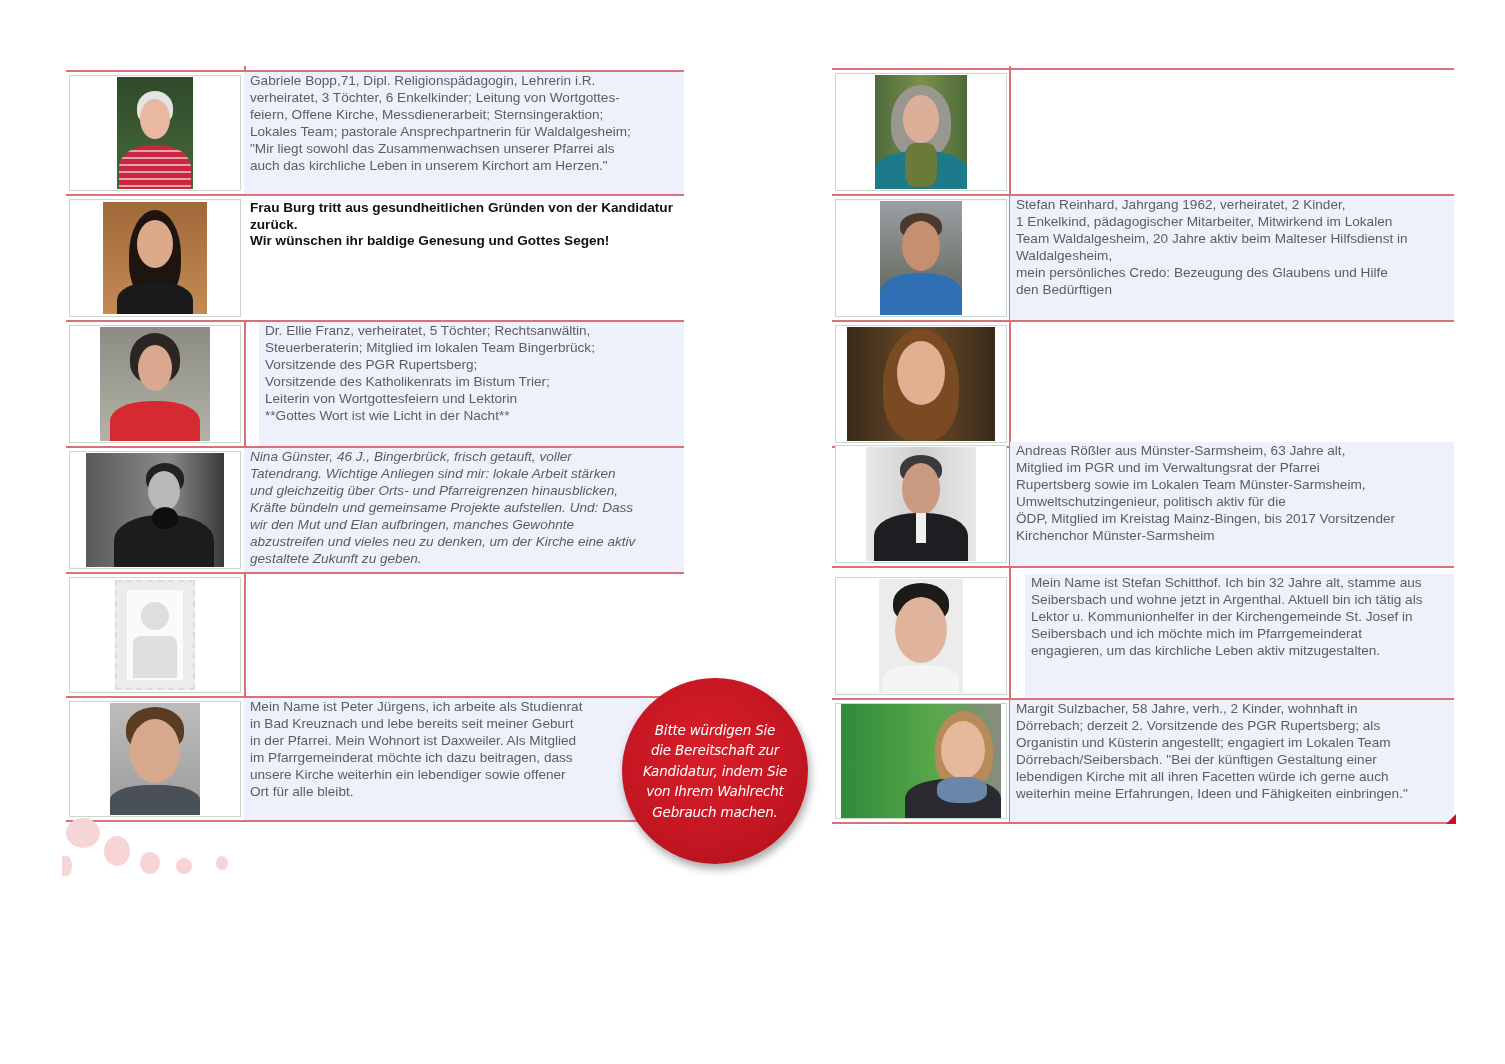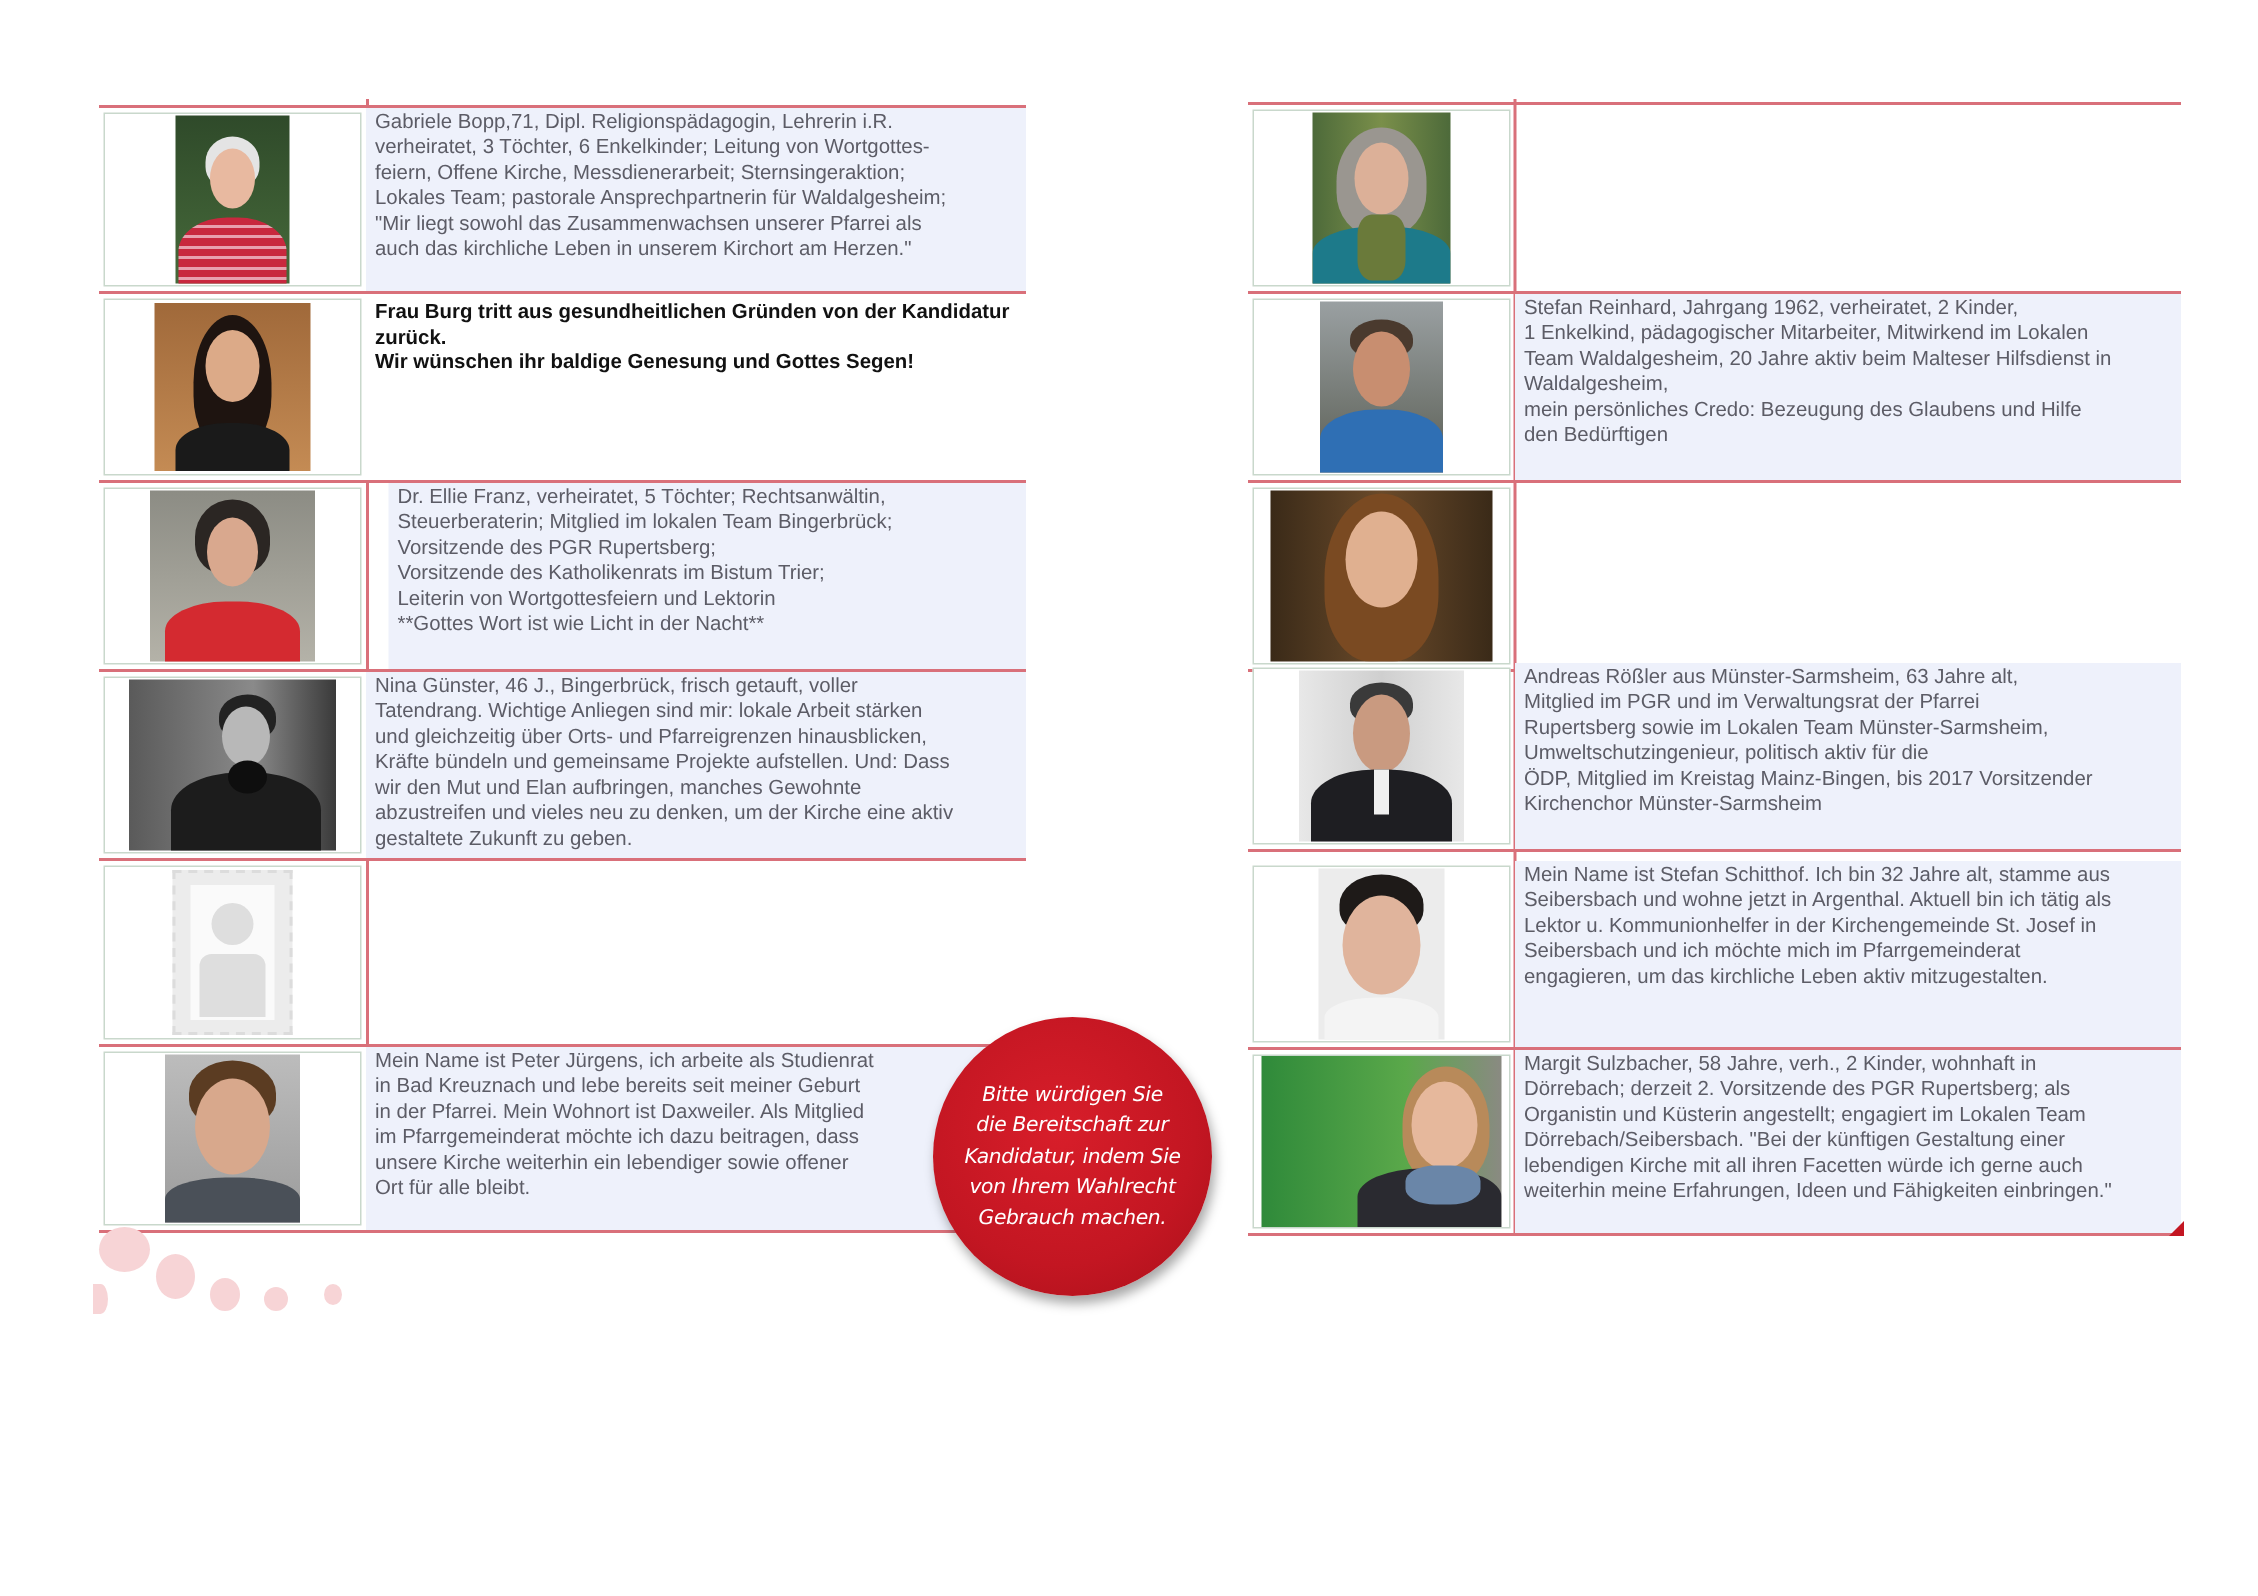--- a/index.html
+++ b/index.html
@@ -92,21 +92,21 @@
       </div>
     </div>
     <div class="text-cell">Dr. Ellie Franz, verheiratet, 5 Töchter; Rechtsanwältin,
 Steuerberaterin; Mitglied im lokalen Team Bingerbrück;
 Vorsitzende des PGR Rupertsberg;
 Vorsitzende des Katholikenrats im Bistum Trier;
 Leiterin von Wortgottesfeiern und Lektorin
 **Gottes Wort ist wie Licht in der Nacht**</div>
   </div>
 
-  <div class="row" style="top:382px; height:124px;">
+  <div class="row" style="top:382px; height:124px;font-style:italic;">
     <div class="photo-cell" style="width:172px;">
       <div class="photo" style="width:138px; height:114px; background:linear-gradient(90deg,#5a5a5a,#8a8a8a 60%,#3a3a3a);">
         <div class="hair" style="left:60px; top:10px; width:38px; height:30px; background:#222;"></div>
         <div class="head" style="left:62px; top:18px; width:32px; height:40px; background:#b8b8b8;"></div>
         <div class="body" style="left:28px; top:62px; width:100px; height:56px; background:#1c1c1c;"></div>
         <div class="head" style="left:66px; top:54px; width:26px; height:22px; background:#0e0e0e;"></div>
       </div>
     </div>
     <div class="text-cell">Nina Günster, 46 J., Bingerbrück, frisch getauft, voller
 Tatendrang. Wichtige Anliegen sind mir: lokale Arbeit stärken
@@ -194,21 +194,21 @@
       </div>
     </div>
     <div class="text-cell">Andreas Rößler aus Münster-Sarmsheim, 63 Jahre alt,
 Mitglied im PGR und im Verwaltungsrat der Pfarrei
 Rupertsberg sowie im Lokalen Team Münster-Sarmsheim,
 Umweltschutzingenieur, politisch aktiv für die
 ÖDP, Mitglied im Kreistag Mainz-Bingen, bis 2017 Vorsitzender
 Kirchenchor Münster-Sarmsheim</div>
   </div>
 
-  <div class="row" style="top:508px; height:124px;">
+  <div class="row" style="top:508px; height:124px;gap:15px;">
     <div class="photo-cell" style="width:172px;">
       <div class="photo" style="width:84px; height:114px; background:#ececec;">
         <div class="hair" style="left:14px; top:4px; width:56px; height:40px; background:#1e1a18;"></div>
         <div class="head" style="left:16px; top:18px; width:52px; height:66px; background:#e0b49c;"></div>
         <div class="body" style="left:4px; top:86px; width:76px; height:30px; background:#f4f4f4;"></div>
       </div>
     </div>
     <div class="text-cell">Mein Name ist Stefan Schitthof. Ich bin 32 Jahre alt, stamme aus
 Seibersbach und wohne jetzt in Argenthal. Aktuell bin ich tätig als
 Lektor u. Kommunionhelfer in der Kirchengemeinde St. Josef in

